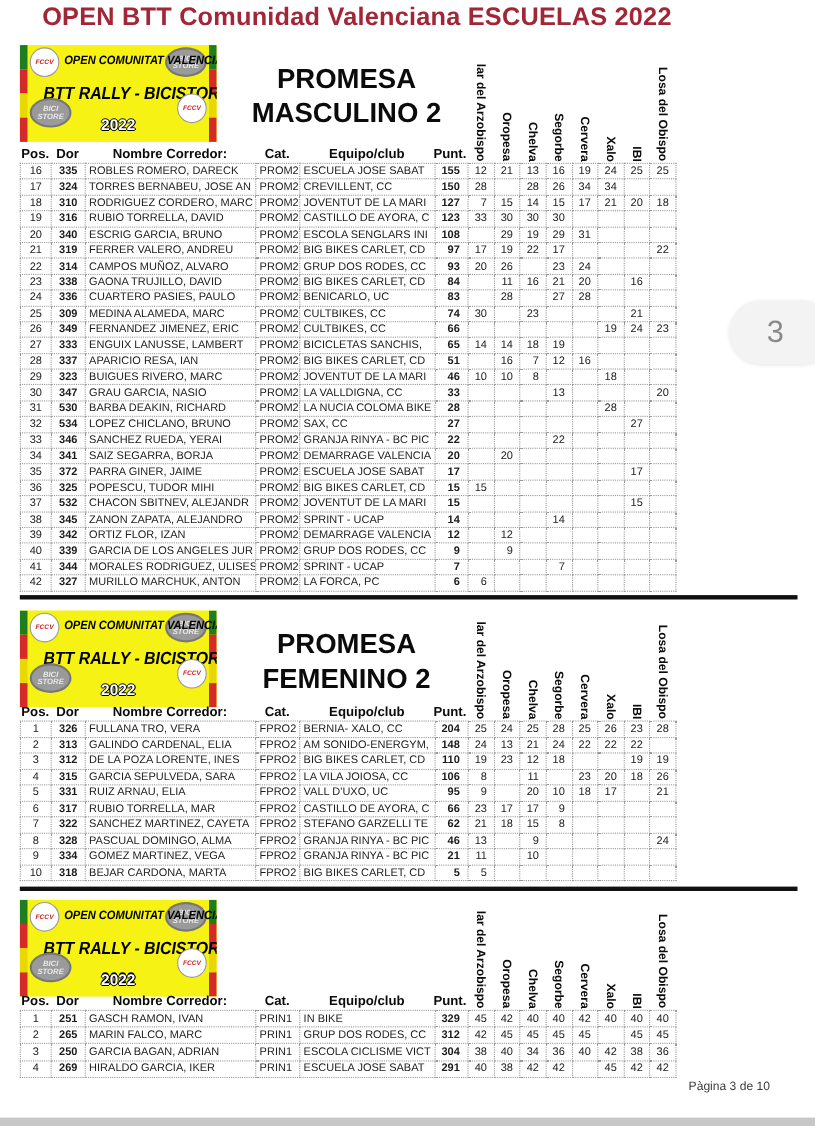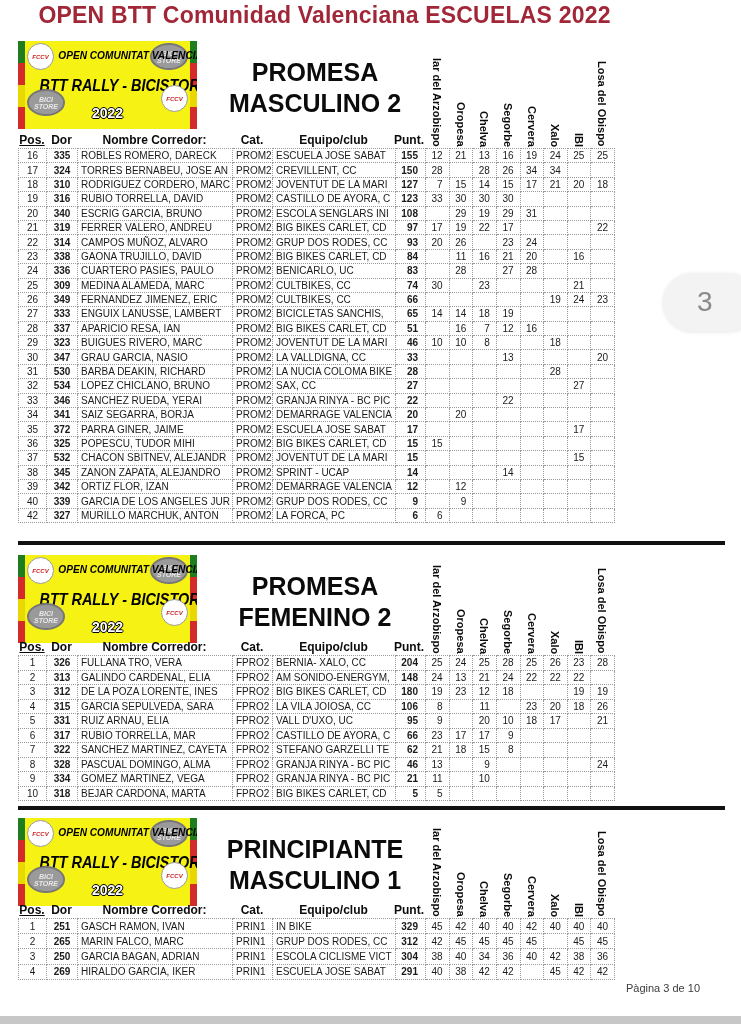--- a/index.html
+++ b/index.html
@@ -61,21 +61,21 @@
   
   .race-labels span{
     position:absolute;bottom:1px;writing-mode:vertical-rl;text-orientation:mixed;
     font-size:11px;font-weight:bold;color:#0b0b0b;white-space:nowrap;line-height:13px;
   }
 
   
   .colhead span{
     position:absolute;bottom:1px;text-align:center;font-size:12px;font-weight:bold;color:#0b0b0b;white-space:nowrap;
   }
-  .colhead .ch0{left:18px;width:28px;text-decoration:underline;}
+  .colhead .ch0{left:18px;width:28px;}
   .colhead .ch1{left:46px;width:31px;}
   .colhead .ch2{left:77px;width:155px;}
   .colhead .ch3{left:232px;width:40px;}
   .colhead .ch4{left:272px;width:123px;}
   .colhead .ch5{left:393px;width:32px;}
 
   
   table.results{
     border-collapse:collapse;table-layout:fixed;margin-left:18px;width:596px;
     font-size:10px;color:#1a1a1a;
@@ -583,20 +583,36 @@
             <td></td>
             <td>9</td>
             <td></td>
             <td></td>
             <td></td>
             <td></td>
             <td></td>
             <td></td>
           </tr>
           <tr>
+            <td>41</td>
+            <td>344</td>
+            <td>MORALES RODRIGUEZ, ULISES</td>
+            <td>PROM2</td>
+            <td>SPRINT - UCAP</td>
+            <td>7</td>
+            <td></td>
+            <td></td>
+            <td></td>
+            <td>7</td>
+            <td></td>
+            <td></td>
+            <td></td>
+            <td></td>
+          </tr>
+          <tr>
             <td>42</td>
             <td>327</td>
             <td>MURILLO MARCHUK, ANTON</td>
             <td>PROM2</td>
             <td>LA FORCA, PC</td>
             <td>6</td>
             <td>6</td>
             <td></td>
             <td></td>
             <td></td>
@@ -718,21 +734,21 @@
             <td>22</td>
             <td>22</td>
             <td></td>
           </tr>
           <tr>
             <td>3</td>
             <td>312</td>
             <td>DE LA POZA LORENTE, INES</td>
             <td>FPRO2</td>
             <td>BIG BIKES CARLET, CD</td>
-            <td>180</td>
+            <td>110</td>
             <td>19</td>
             <td>23</td>
             <td>12</td>
             <td>18</td>
             <td></td>
             <td></td>
             <td>19</td>
             <td>19</td>
           </tr>
           <tr>
@@ -881,24 +897,20 @@
     <div class="bici bl">
       <span>BICI</span>
       <span>STORE</span>
     </div>
     <div class="fccv br">
               <span>FCCV</span>
             </div>
     <div class="logo-year">2022</div>
   </div>
 </div>
-      <div class="sec-title">
-        <div>PRINCIPIANTE</div>
-        <div>MASCULINO 1</div>
-      </div>
       <div class="race-labels">
           <span style="left: 430px;">lar del Arzobispo</span>
           <span style="left: 453.625px;">Oropesa</span>
           <span style="left: 477.25px;">Chelva</span>
           <span style="left: 500.875px;">Segorbe</span>
           <span style="left: 524.5px;">Cervera</span>
           <span style="left: 548.125px;">Xalo</span>
           <span style="left: 571.75px;">IBI</span>
           <span style="left: 595.375px;">Losa del Obispo</span>
         </div>

